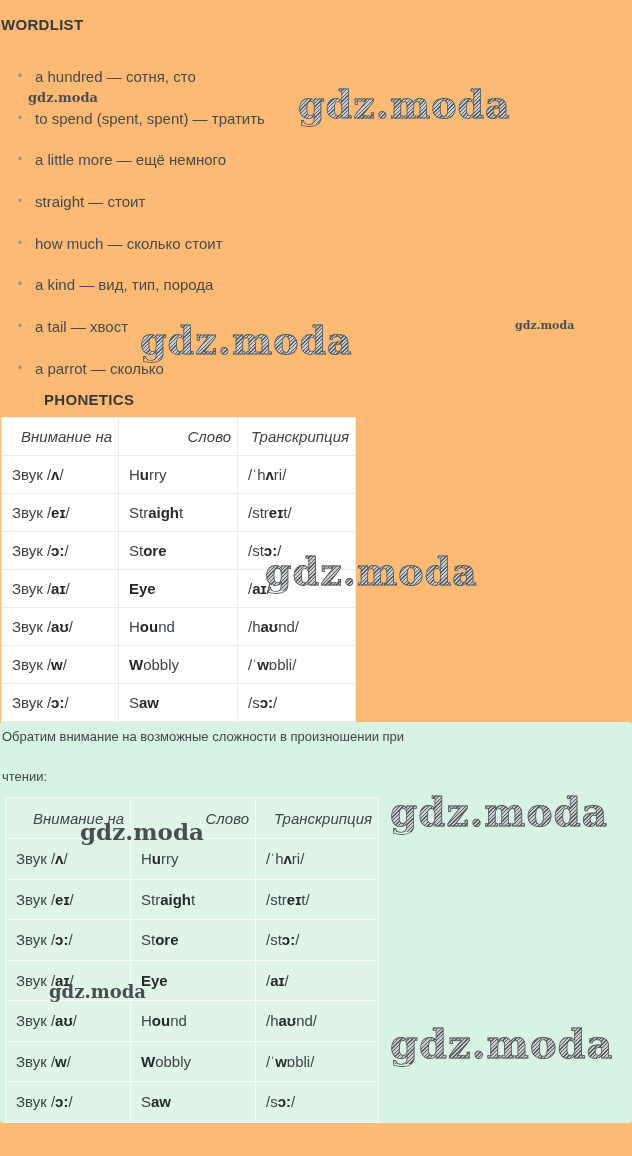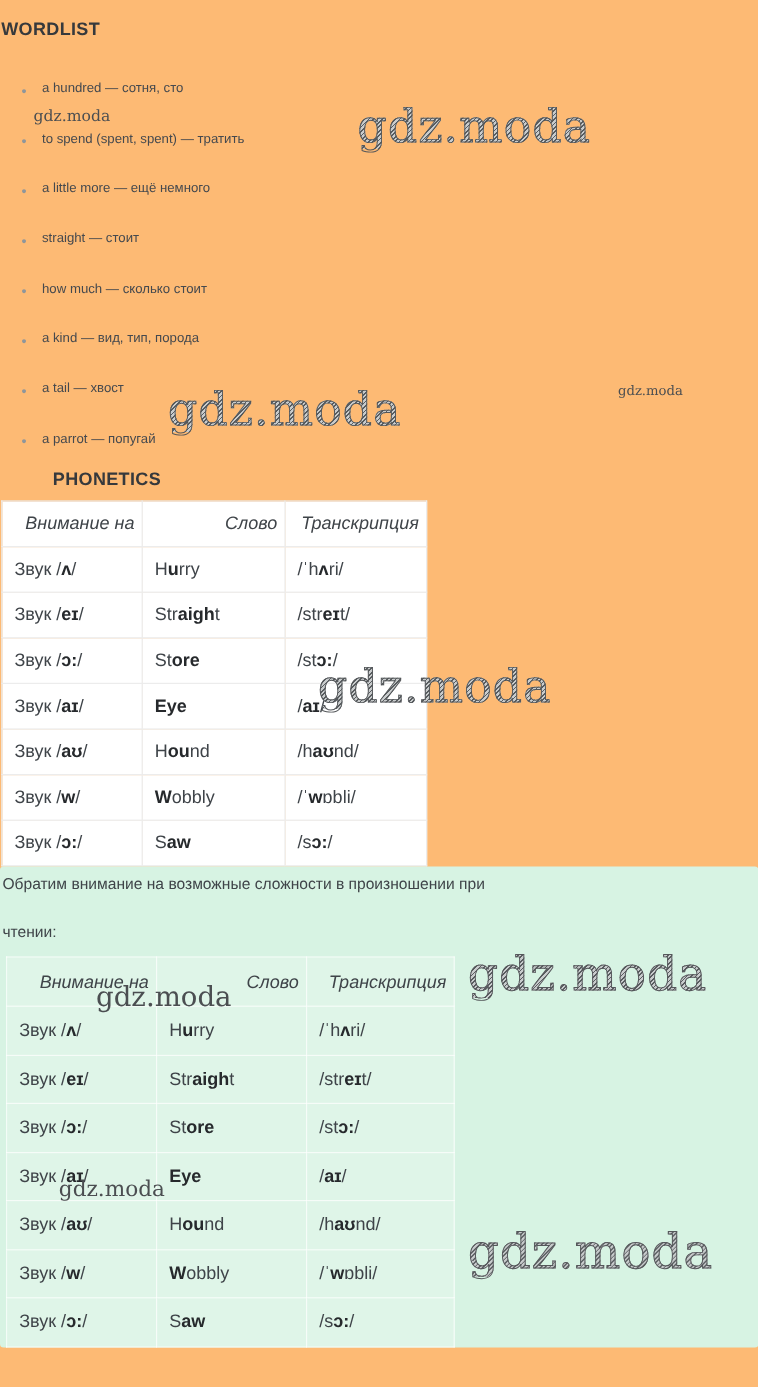--- a/index.html
+++ b/index.html
@@ -16,21 +16,21 @@
   }
   .heading-wordlist{top:16px;}
   .heading-phonetics{top:391px;margin-left:43px;}
 
   ul.wordlist{
     position:absolute;top:68px;left:0;margin:0;
     padding:0 0 0 35px;list-style:none;
   }
   ul.wordlist li{
     position:relative;height:41.7px;
-    font-size:11px;color:#45494e;
+    font-size:15px;color:#45494e;
   }
   ul.wordlist li::before{
     content:"•";position:absolute;left:-17px;top:1px;
     color:#8f969b;font-size:12px;
   }
 
   table{border-collapse:collapse;position:absolute;table-layout:fixed;}
   th{
     font-style:italic;font-weight:400;text-align:right;
     padding:0 6px 0 10px;font-size:15px;color:#3f4449;
@@ -60,21 +60,21 @@
   .tbl-green{top:797px;left:5px;width:373px;}
   .tbl-green th,.tbl-green td{
     border:1px solid rgba(255,255,255,0.7);
     background:rgba(255,255,255,0.2);
   }
   .tbl-green th{height:40px;}
   .tbl-green td{height:39.5px;}
 
   .wm{
     position:absolute;white-space:nowrap;line-height:1;
-    font-family:"DejaVu Serif","Liberation Serif",serif;font-weight:400;
+    font-family:"DejaVu Serif","Liberation Serif",serif;font-weight:700;
     pointer-events:none;
   }
   .wm-small{color:#4b4e51;}
   .wm-big{color:#6a6e71;letter-spacing:1px;}
   @supports ((-webkit-background-clip:text) or (background-clip:text)){
     .wm-big{
       background:repeating-linear-gradient(135deg,#595d60 0 1px,#c9cccd 1px 2.6px);
       -webkit-background-clip:text;background-clip:text;color:transparent;
       -webkit-text-stroke:.8px #54575a;
     }
@@ -88,21 +88,21 @@
   <h3 class="sec-heading heading-wordlist">WORDLIST</h3>
 
   <ul class="wordlist">
       <li>a hundred — сотня, сто</li>
       <li>to spend (spent, spent) — тратить</li>
       <li>a little more — ещё немного</li>
       <li>straight — стоит</li>
       <li>how much — сколько стоит</li>
       <li>a kind — вид, тип, порода</li>
       <li>a tail — хвост</li>
-      <li>a parrot — попугай</li>
+      <li>a parrot — сколько</li>
     </ul>
 
   <h3 class="sec-heading heading-phonetics">PHONETICS</h3>
 
   <table class="tbl-white">
     <colgroup>
       <col style="width:117px">
         <col style="width:119px">
         <col style="width:118px">
     </colgroup>

